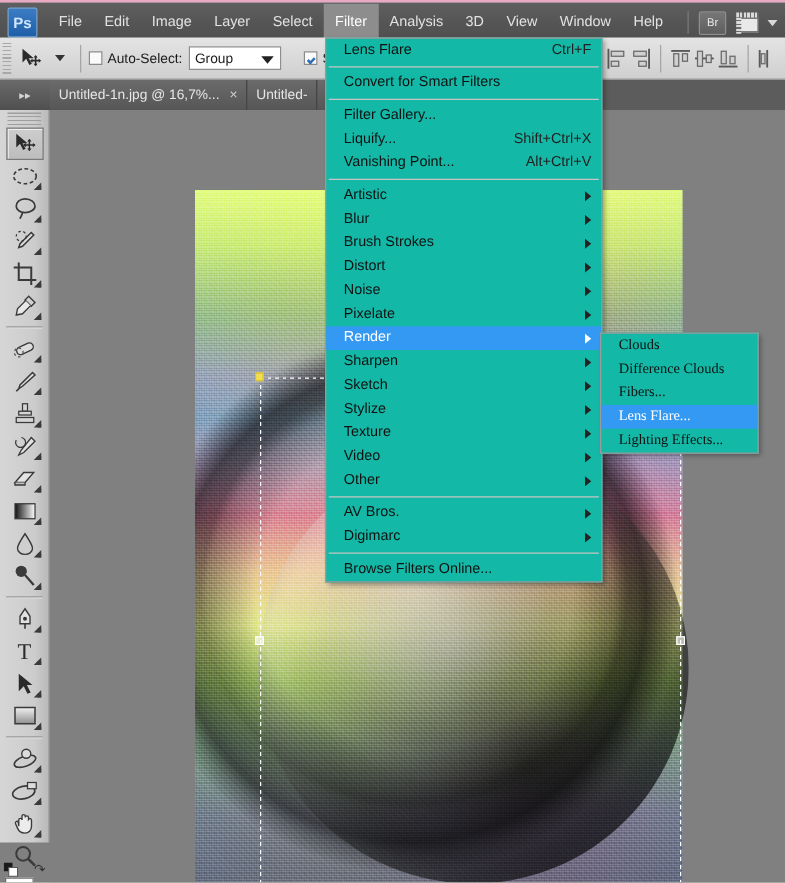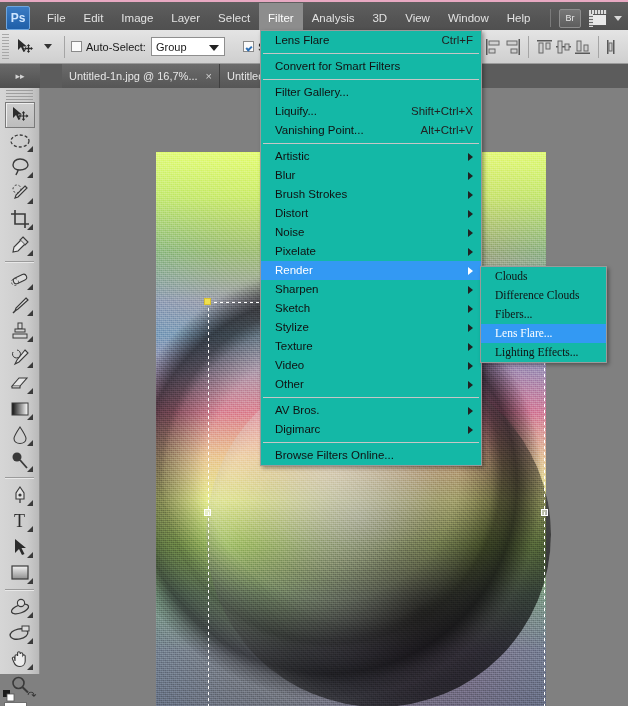--- a/index.html
+++ b/index.html
@@ -270,21 +270,21 @@
       <svg class="align-ico" viewBox="0 0 17 18">
           <rect x="1" y="2" width="1.5" height="14" fill="#444"></rect>
           <rect x="7" y="2" width="1.5" height="14" fill="#444"></rect>
           <rect x="3" y="5" width="3" height="8" fill="#cfcfcf" stroke="#555"></rect>
         </svg>
     </div>
   </div>
 
   <div class="tabbar">
     <div class="tabcollapse">▸▸</div>
-    <div id="tabs-host" style="display:flex;align-items:stretch;margin-left:22px;">
+    <div id="tabs-host" style="display:flex;align-items:stretch;">
         <div class="tab">
           <span>Untitled-1n.jpg @ 16,7%...</span>
           <span class="x">×</span>
         </div>
         <div class="tab">
           <span>Untitled-</span>
         </div>
         <div class="tab">
           <span>6,7% (...</span>
           <span class="x">×</span>

